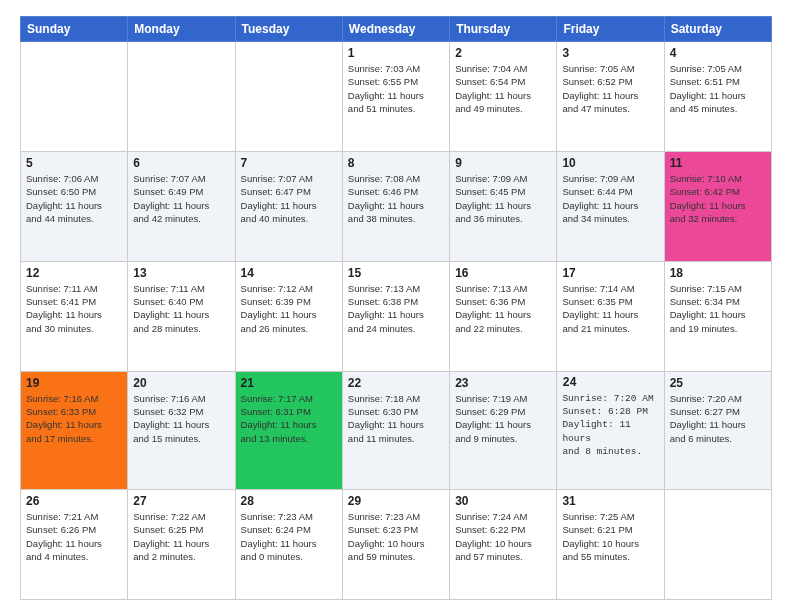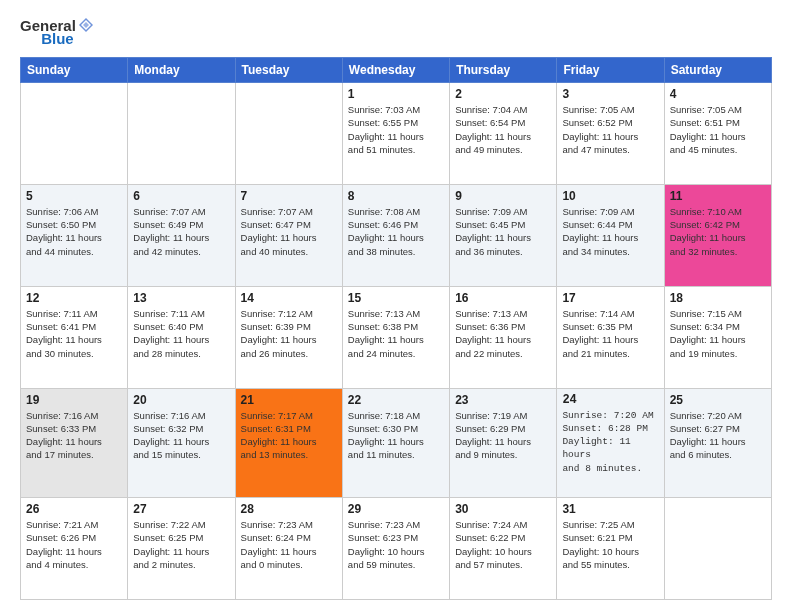--- a/index.html
+++ b/index.html
@@ -79,39 +79,20 @@
       line-height: 1.4;
     }
     .empty-cell {
       background: #fff !important;
     }
   </style>
 </head>
 <body>
 
 <div class="page">
-  <div class="header">
-    <div class="logo">
-      <div style="display:flex;flex-direction:column;align-items:center;">
-        <div style="display:flex;align-items:center;gap:1px;">
-          <span style="font-size:15px;font-weight:bold;color:#333;">General</span>
-          <svg width="18" height="18" viewBox="0 0 18 18">
-            <polygon points="9,2 16,9 9,16 2,9" fill="#3366cc" opacity="0.7"></polygon>
-            <polygon points="9,4 14,9 9,14 4,9" fill="#fff"></polygon>
-            <polygon points="9,6 12,9 9,12 6,9" fill="#3366cc" opacity="0.5"></polygon>
-          </svg>
-        </div>
-        <span style="font-size:15px;font-weight:bold;color:#1a6bbf;margin-top:-4px;">Blue</span>
-      </div>
-    </div>
-    <div class="title-block">
-      <div class="month-title"></div>
-      <div class="location-title"></div>
-    </div>
-  </div>
 
   <table class="calendar-table">
     <thead>
       <tr>
       <th>Sunday</th>
           <th>Monday</th>
           <th>Tuesday</th>
           <th>Wednesday</th>
           <th>Thursday</th>
           <th>Friday</th>
@@ -248,35 +229,35 @@
           </td>
           <td>
             <div class="day-number">18</div>
             <div class="day-info" style="white-space: pre-line;">Sunrise: 7:15 AM
 Sunset: 6:34 PM
 Daylight: 11 hours
 and 19 minutes.</div>
           </td>
         </tr>
         <tr>
-          <td style="background-color: #e5e5e5;">
+          <td style="background-color: #f97316;">
             <div class="day-number">19</div>
             <div class="day-info" style="white-space: pre-line;">Sunrise: 7:16 AM
 Sunset: 6:33 PM
 Daylight: 11 hours
 and 17 minutes.</div>
           </td>
           <td style="background-color: rgb(240, 244, 248);">
             <div class="day-number">20</div>
             <div class="day-info" style="white-space: pre-line;">Sunrise: 7:16 AM
 Sunset: 6:32 PM
 Daylight: 11 hours
 and 15 minutes.</div>
           </td>
-          <td style="background-color: #f97316; margin-top: 44px;">
+          <td style="background-color: #22c55e; margin-top: 44px;">
             <div class="day-number">21</div>
             <div class="day-info" style="white-space: pre-line;">Sunrise: 7:17 AM
 Sunset: 6:31 PM
 Daylight: 11 hours
 and 13 minutes.</div>
           </td>
           <td style="background-color: rgb(240, 244, 248);">
             <div class="day-number">22</div>
             <div class="day-info" style="white-space: pre-line;">Sunrise: 7:18 AM
 Sunset: 6:30 PM

